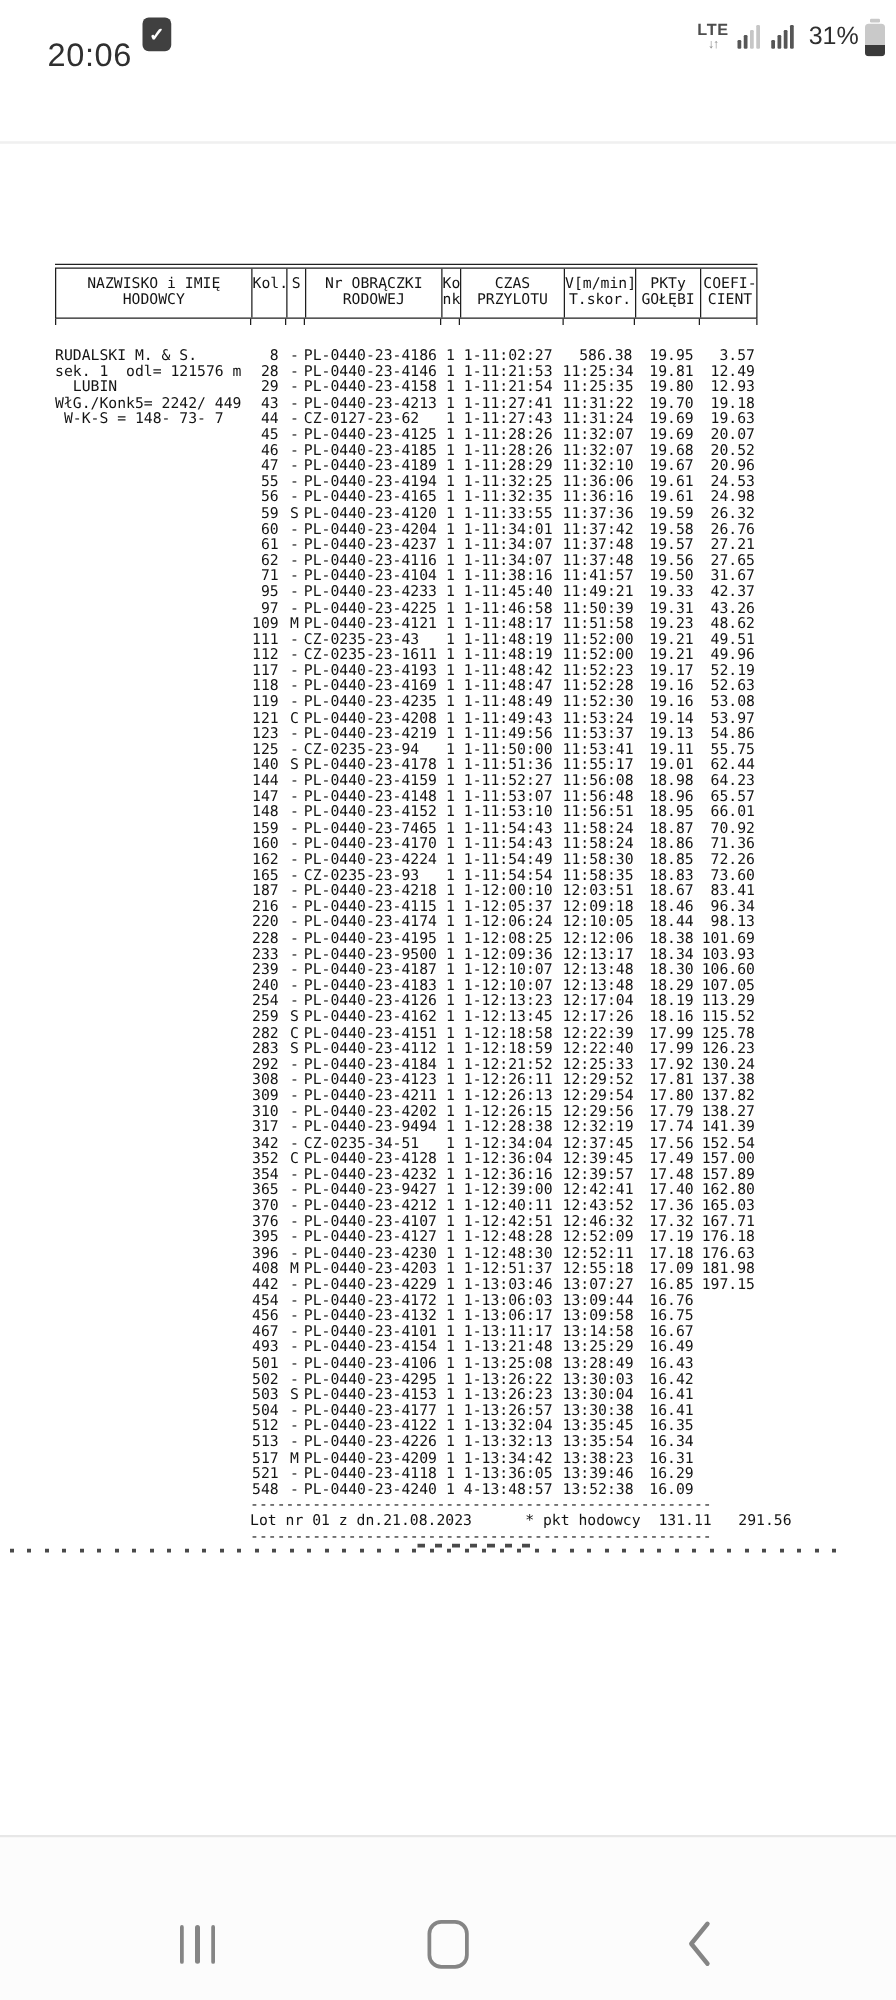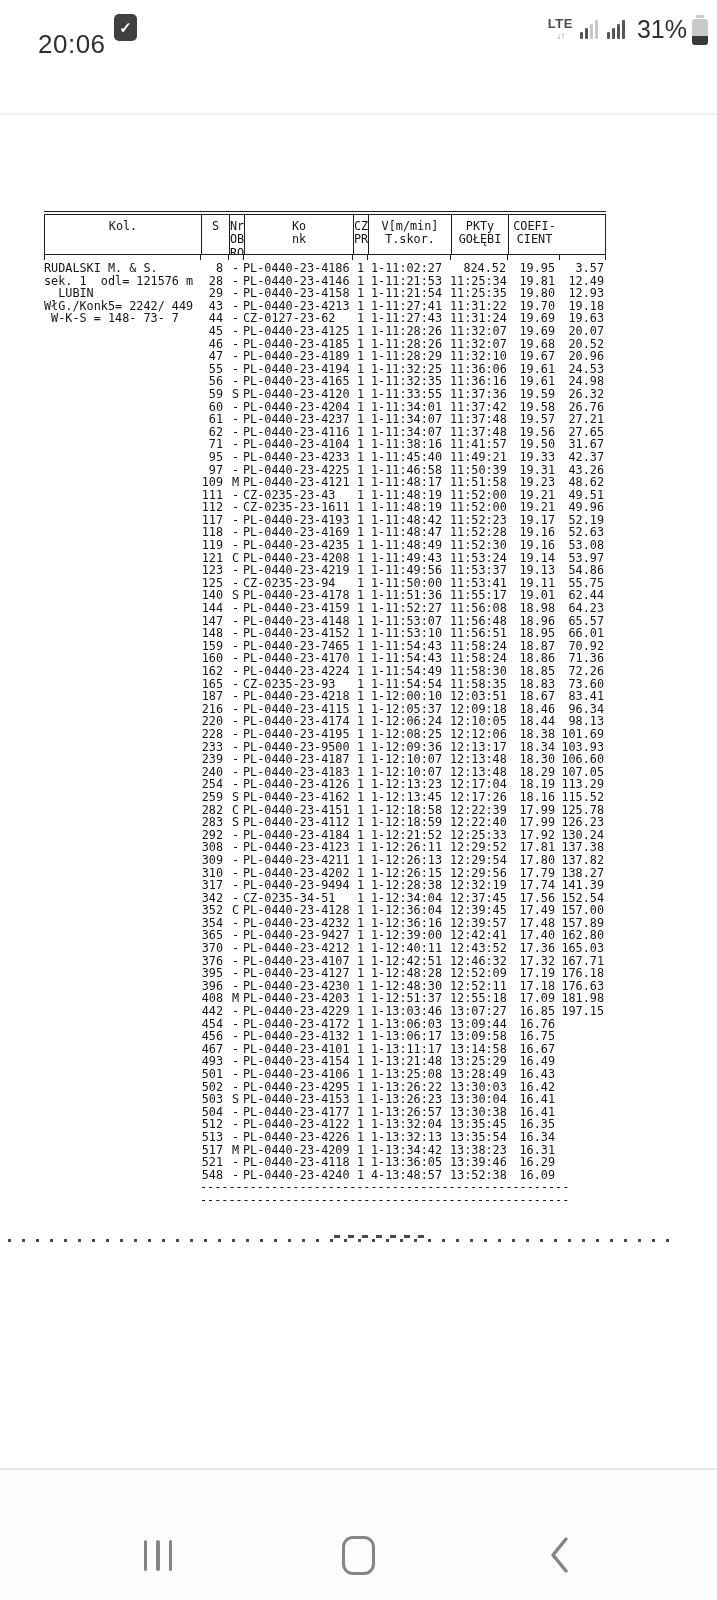--- a/index.html
+++ b/index.html
@@ -13,40 +13,40 @@
                border-radius:5px;color:#fff;font-size:15px;font-weight:bold;
                display:flex;align-items:center;justify-content:center;}
   .sb-right{position:absolute;right:9px;top:0;height:58px;display:flex;align-items:center;}
   .lte{display:flex;flex-direction:column;align-items:center;margin-right:7px;line-height:1;}
   .lte-txt{font-size:13px;font-weight:bold;color:#4d4d4d;letter-spacing:.5px;}
   .lte-arrows{font-size:10px;color:#8a8a8a;letter-spacing:-1px;margin-top:1px;}
   .sig{display:flex;align-items:flex-end;height:20px;margin-right:7px;}
   .sig i{display:block;width:3.5px;margin-right:1.5px;border-radius:1px;}
   .s1{height:7px;} .s2{height:11px;} .s3{height:15px;} .s4{height:19px;}
   .dark{background:#565656;} .lite{background:#c6c6c6;}
-  .pct{font-size:25px;color:#2f2f2f;margin:0 5px 0 3px;}
+  .pct{font-size:20px;color:#2f2f2f;margin:0 5px 0 3px;}
   .battery{position:relative;width:16px;height:30px;margin-top:2px;}
   .bat-cap{position:absolute;top:0;left:4px;width:8px;height:3px;background:#c9c9c9;border-radius:1px;}
   .bat-body{position:absolute;top:4px;left:0;width:16px;height:26px;background:#c9c9c9;border-radius:3px;overflow:hidden;}
   .bat-fill{position:absolute;bottom:0;left:0;width:16px;height:9px;background:#3a3a3a;}
 
   .divider-top{position:absolute;top:113px;left:0;width:717px;height:2px;background:#f0f0f0;}
 
   
   .doc{position:absolute;left:44px;top:214px;width:562px;color:#141414;
        font-family:"DejaVu Sans Mono","Liberation Mono",monospace;font-size:11.8px;}
   .hdr{position:relative;display:grid;grid-template-columns:156px 28px 15px 109px 15px 83px 57px 52px 47px;
        border:1.3px solid #1f1f1f;height:39px;box-sizing:content-box;}
   .hdr::before{content:'';position:absolute;left:-1.3px;right:-1.3px;top:-4.5px;border-top:1.4px solid #1f1f1f;}
   .hcell{white-space:pre-line;text-align:center;line-height:13.4px;padding-top:5px;border-left:1.2px solid #1f1f1f;overflow:hidden;}
   .hcell:first-child{border-left:none;}
   .ticks{position:relative;height:5px;}
   .ticks i{position:absolute;top:0;width:1.2px;height:5px;background:#1f1f1f;display:block;}
 
-  .rows{margin-top:2px;}
+  .rows{margin-top:18px;}
   .row{display:grid;grid-template-columns:156px 28px 15px 109px 15px 83px 57px 52px 47px;
        height:12.6px;line-height:12.6px;}
   .cell{white-space:pre;overflow:visible;}
   .c-kol{text-align:right;padding-right:5px;}
   .c-s{text-align:center;}
   .c-konk{text-align:right;padding-right:3px;}
   .c-czas{padding-left:4px;}
   .c-tskor{text-align:right;padding-right:1px;}
   .c-pkty{text-align:right;padding-right:4px;}
   .c-coefi{text-align:right;padding-right:2px;}
@@ -102,20 +102,22 @@
             <div class="bat-fill"></div>
           </div>
       </div>
     </div>
   </div>
 
   <div class="divider-top"></div>
 
   <div class="doc">
     <div class="hdr">
+      <div class="hcell">NAZWISKO i IMIĘ
+HODOWCY</div>
       <div class="hcell">Kol.</div>
       <div class="hcell">S</div>
       <div class="hcell">Nr OBRĄCZKI
 RODOWEJ</div>
       <div class="hcell">Ko
 nk</div>
       <div class="hcell">CZAS
 PRZYLOTU</div>
       <div class="hcell">V[m/min]
 T.skor.</div>
@@ -137,21 +139,21 @@
         <i style="left: 560.8px;"></i>
       </div>
     <div class="rows">
         <div class="row">
           <div class="cell c-name">RUDALSKI M. &amp; S.</div>
           <div class="cell c-kol">8</div>
           <div class="cell c-s">-</div>
           <div class="cell c-ring">PL-0440-23-4186</div>
           <div class="cell c-konk">1</div>
           <div class="cell c-czas">1-11:02:27</div>
-          <div class="cell c-tskor">824.52</div>
+          <div class="cell c-tskor">586.38</div>
           <div class="cell c-pkty">19.95</div>
           <div class="cell c-coefi">3.57</div>
         </div>
         <div class="row">
           <div class="cell c-name">sek. 1  odl= 121576 m</div>
           <div class="cell c-kol">28</div>
           <div class="cell c-s">-</div>
           <div class="cell c-ring">PL-0440-23-4146</div>
           <div class="cell c-konk">1</div>
           <div class="cell c-czas">1-11:21:53</div>
@@ -936,20 +938,21 @@
           <div class="cell c-ring">PL-0440-23-4240</div>
           <div class="cell c-konk">1</div>
           <div class="cell c-czas">4-13:48:57</div>
           <div class="cell c-tskor">13:52:38</div>
           <div class="cell c-pkty">16.09</div>
           <div class="cell c-coefi"></div>
         </div>
       </div>
     <div class="footer">
       <div class="fline">----------------------------------------------------</div>
+      <div class="fline">Lot nr 01 z dn.21.08.2023      * pkt hodowcy  131.11   291.56</div>
       <div class="fline">----------------------------------------------------</div>
     </div>
   </div>
 
   <div class="dotline"></div>
   <div class="dotline2"></div>
 
   <div class="nav-divider"></div>
   <div class="navbar">
     <div class="navbtn recents">

